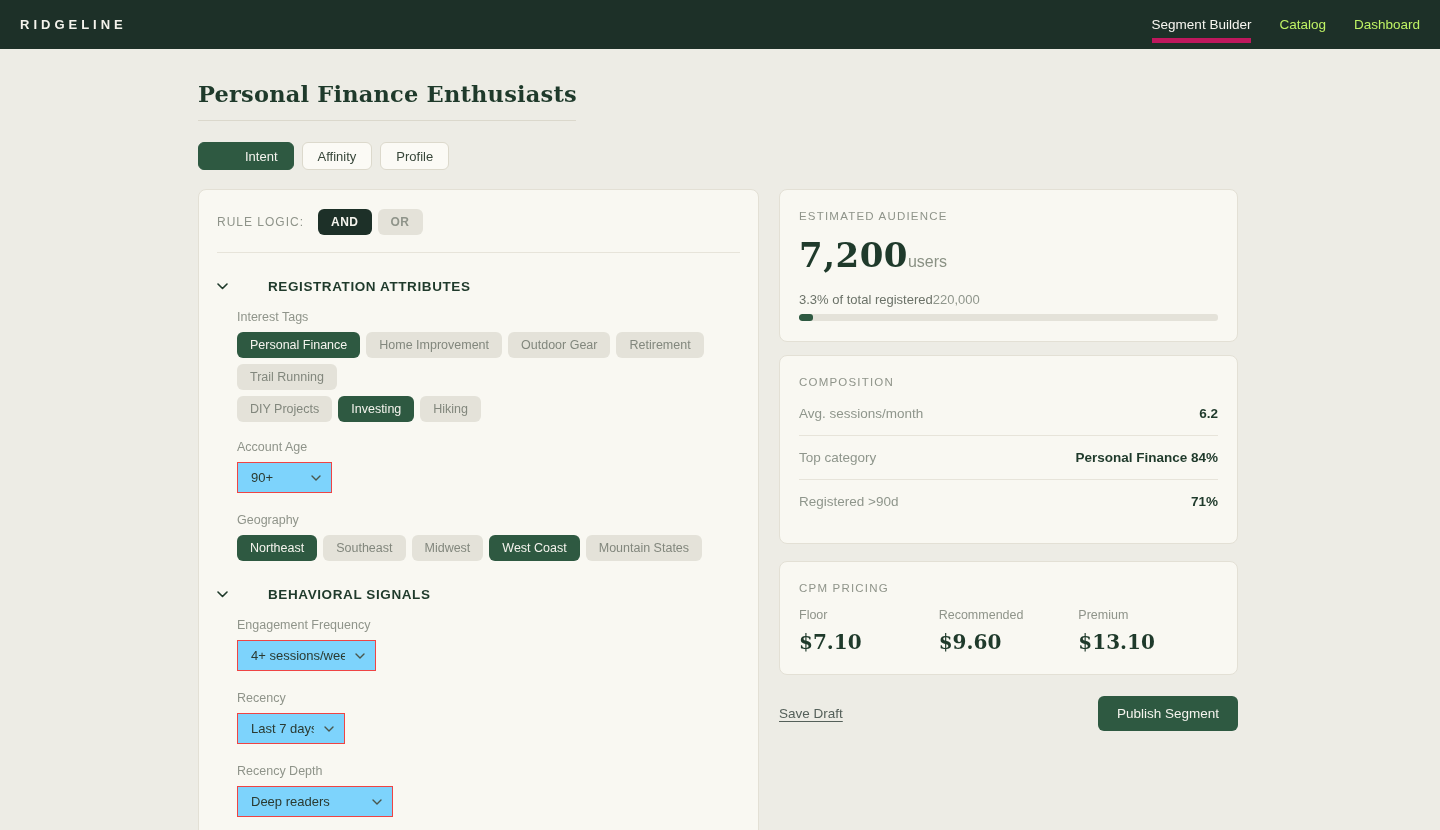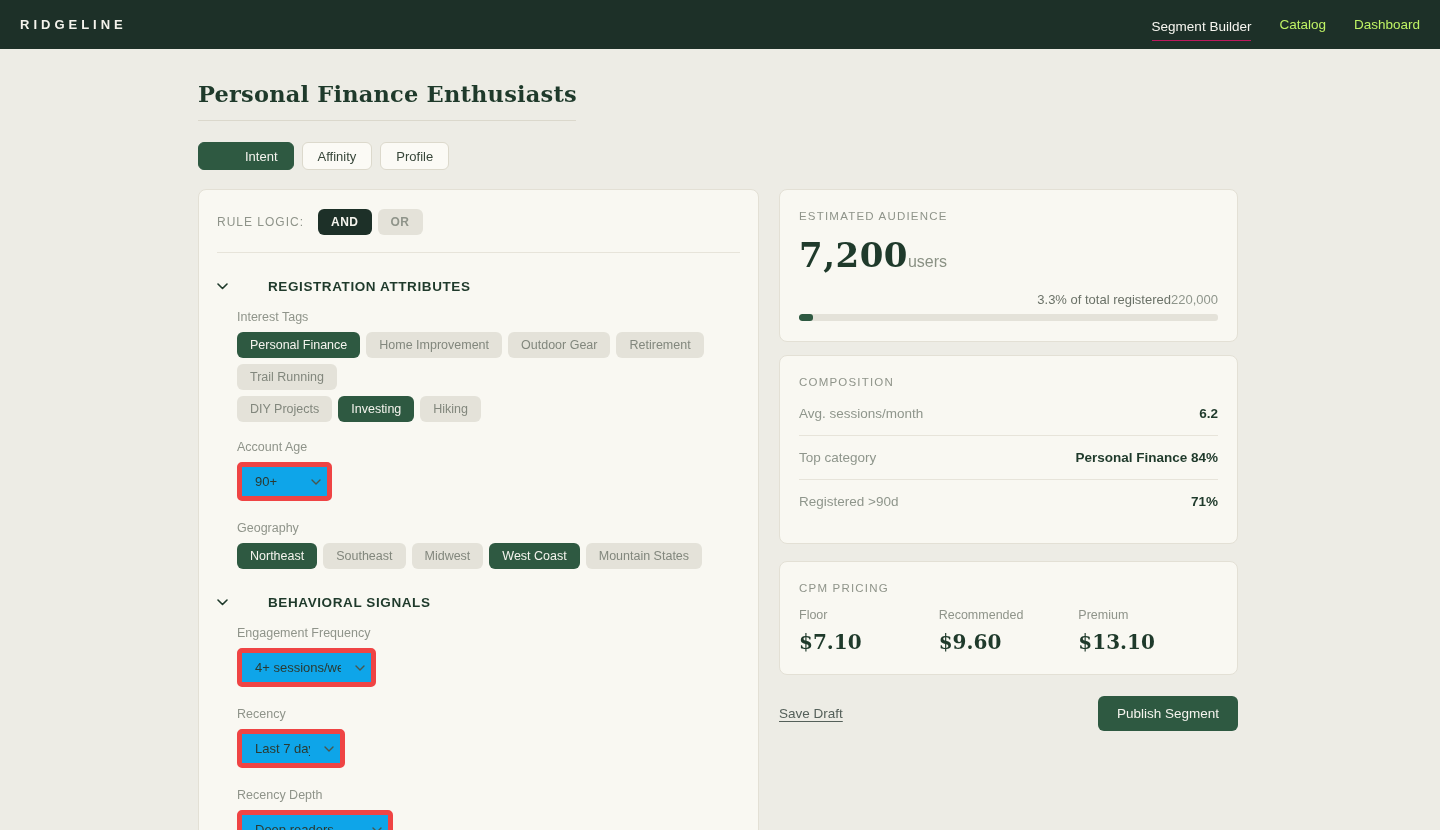--- a/index.html
+++ b/index.html
@@ -18,21 +18,21 @@
   }
   .brand {
     color:#f4f3ec; font-size:13px; font-weight:bold; letter-spacing:4px;
   }
   .nav-items { display:flex; align-items:center; gap:28px; }
   .nav-item {
     font-size:13.5px; color:#bef264; cursor:pointer; padding:4px 0;
     background:none; border:none; font-family:inherit;
   }
   .nav-item.active {
-    color:#f7f6f0; border-bottom:1px solid #be185d; padding-bottom:6px; margin-bottom:-7px;
+    color:#f7f6f0; border-bottom:5px solid #be185d; padding-bottom:6px; margin-bottom:-7px;
   }
   
   .content { width:1040px; margin-left:198px; padding-top:32px; }
   .page-title {
     font-family:"DejaVu Serif", serif; font-weight:bold;
     font-size:22.5px; color:#1f3a2b; letter-spacing:0.2px;
   }
   .title-rule { width:378px; border:none; border-top:1px solid #dbd8cc; margin-top:13px; }
   .tabs { display:flex; gap:8px; margin-top:21px; }
   .tab {
@@ -69,40 +69,40 @@
   .tag-row { display:flex; gap:6px; margin-bottom:6px; flex-wrap:wrap; }
   .tag {
     font-size:12.5px; padding:6px 13px; border-radius:6px; border:none;
     background:#e4e2d9; color:#82877d; cursor:pointer; font-family:inherit;
     white-space:nowrap;
   }
   .tag.selected { background:#2e5941; color:#f5f4ee; }
   .select-wrap { position:relative; display:inline-block; }
   .select-wrap select {
     appearance:none; -webkit-appearance:none;
-    background:#0ea5e9; border:5px solid #ef4444; border-radius:5px;
+    background:#7dd3fc; border:1px solid #ef4444; border-radius:0;
     font-size:13px; color:#2b3a31; padding:7px 30px 7px 13px;
     font-family:inherit; cursor:pointer;
   }
   .select-wrap .chev {
     position:absolute; right:11px; top:50%; transform:translateY(-50%);
     pointer-events:none; color:#4a564c;
   }
   
   .right-col { width:459px; display:flex; flex-direction:column; }
   .panel { padding:20px 19px; }
   .panel-label { font-size:11.5px; letter-spacing:1.2px; color:#8f948a; }
   .audience-num-row { display:flex; align-items:baseline; margin-top:13px; }
   .audience-num {
     font-family:"DejaVu Serif", serif; font-weight:bold;
     font-size:34px; color:#1f3a2b; letter-spacing:0.5px;
   }
   .audience-unit { font-size:16px; color:#8a9184; }
   .share-row {
-    display:flex; justify-content:flex-end; align-items:baseline; margin-top:17px;
+    display:flex; justify-content:flex-start; align-items:baseline; margin-top:17px;
   }
   .share-label { font-size:13px; color:#6b7268; }
   .share-total { font-size:13px; color:#8f968c; }
   .progress { margin-top:7px; height:7px; border-radius:3px; background:#e4e2d9; overflow:hidden; }
   .progress .fill { height:100%; background:#2e5941; border-radius:3px; }
   .comp-panel { margin-top:13px; }
   .comp-rows { margin-top:4px; }
   .comp-row {
     display:flex; justify-content:space-between; align-items:center;
     padding:14px 0; border-bottom:1px solid #e7e4da;

